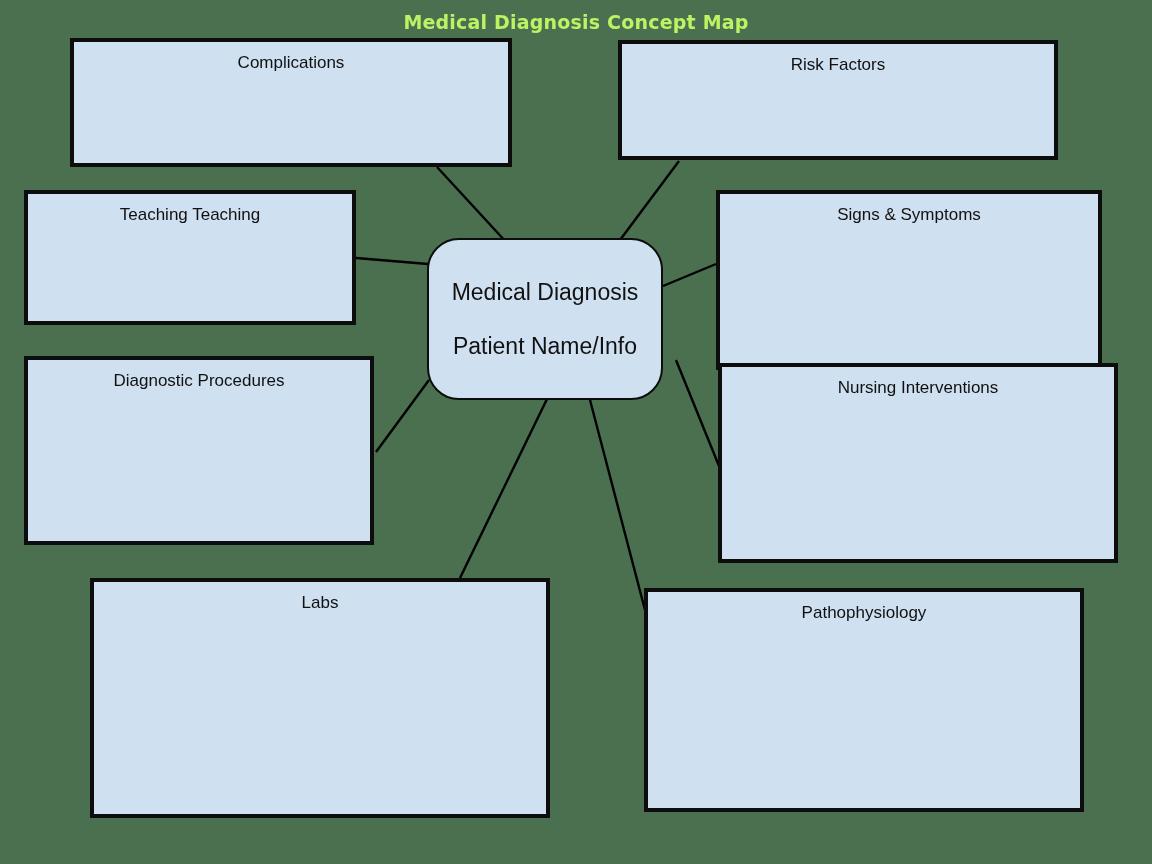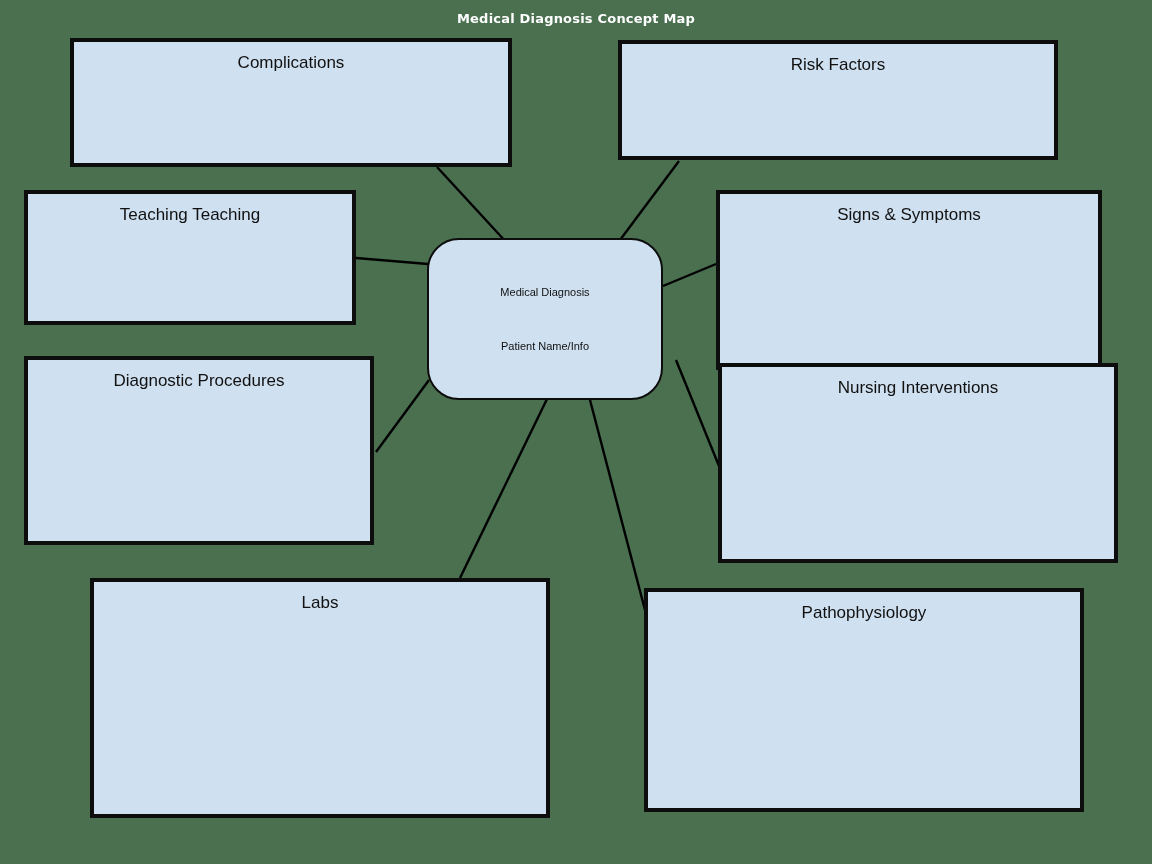--- a/index.html
+++ b/index.html
@@ -16,23 +16,23 @@
     overflow: hidden;
     font-family: "Liberation Sans", sans-serif;
   }
   #map-title {
     position: absolute;
     left: 0;
     top: 11px;
     width: 1152px;
     text-align: center;
     font-family: "DejaVu Sans", sans-serif;
-    font-size: 13px;
+    font-size: 19px;
     font-weight: bold;
-    color: #ffffff;
+    color: #bef264;
     letter-spacing: 0.2px;
     white-space: nowrap;
   }
   #edges {
     position: absolute;
     left: 0;
     top: 0;
     width: 1152px;
     height: 864px;
     pointer-events: none;
@@ -59,21 +59,21 @@
     background: #cfe0f1;
     border: 2px solid #0d0d0d;
     border-radius: 32px;
     box-sizing: border-box;
     display: flex;
     flex-direction: column;
     align-items: center;
     justify-content: center;
   }
   .center-line {
-    font-size: 11px;
+    font-size: 23px;
     color: #111111;
     line-height: 22px;
     white-space: nowrap;
   }
   .center-line.first { margin-bottom: 32px; }
 </style>
 </head>
 <body>
 
 <div id="canvas">

